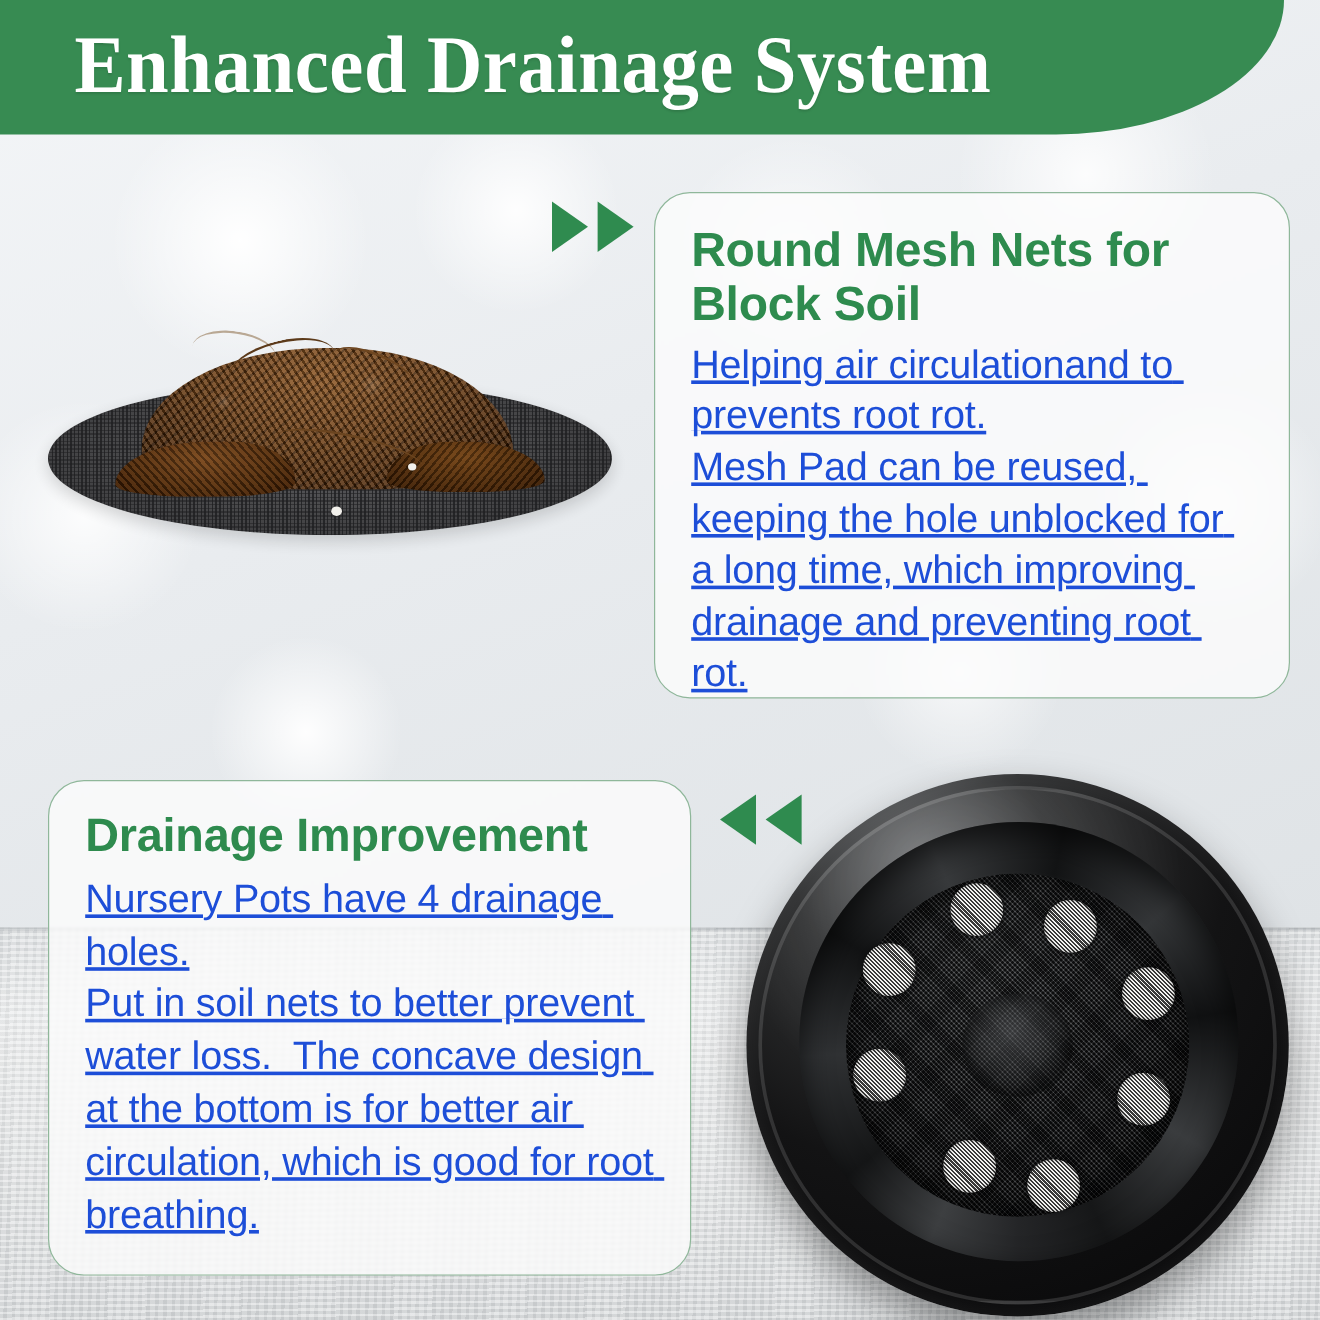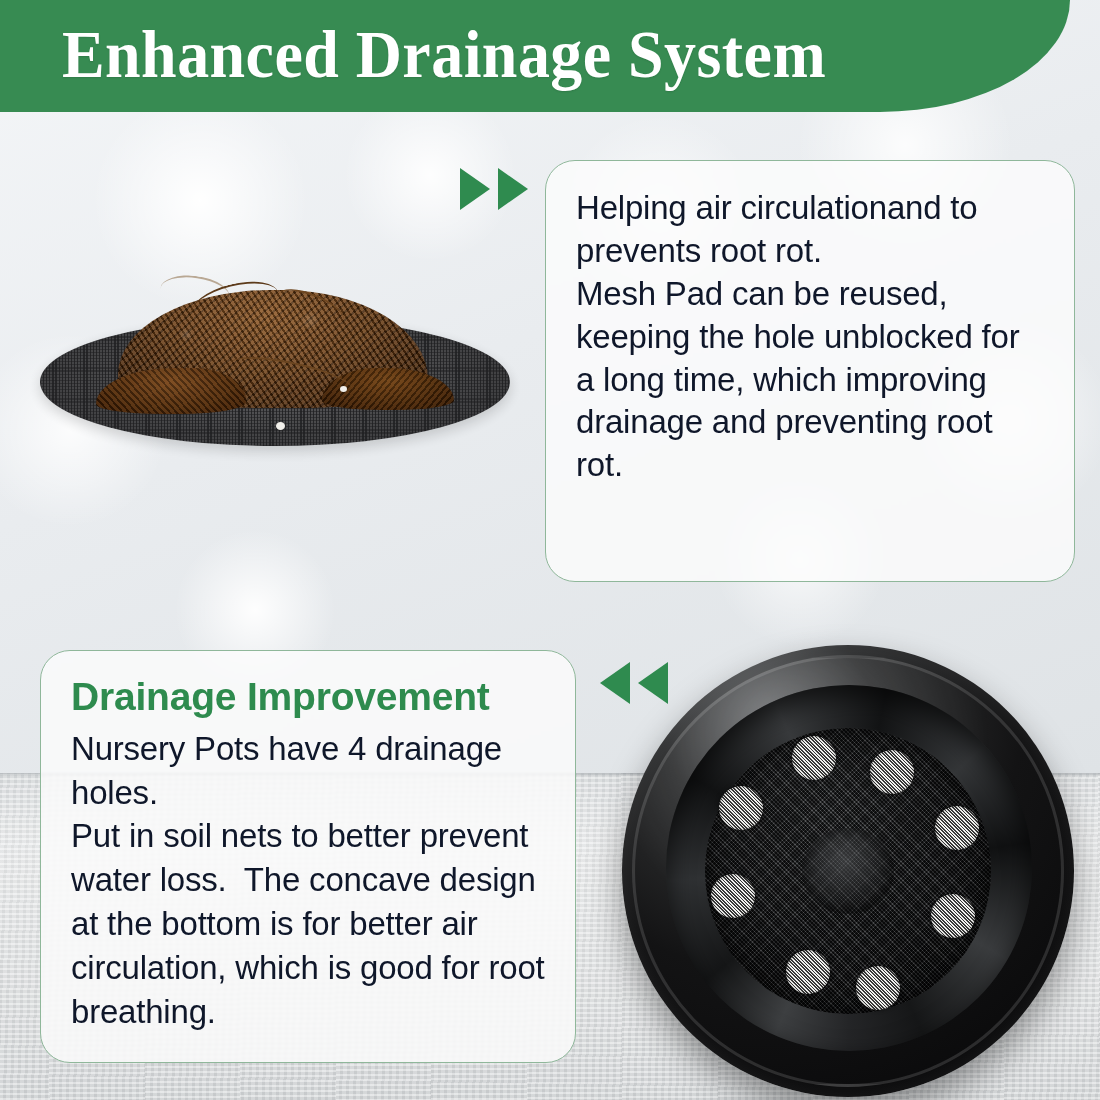--- a/index.html
+++ b/index.html
@@ -158,21 +158,21 @@
     backdrop-filter:blur(1px);
   }
   .card.top    { left:545px; top:160px;  width:530px; height:422px; padding:26px 30px 20px 30px; }
   .card.bottom { left:40px;  top:650px;  width:536px; height:413px; padding:24px 28px 36px 30px; }
 
   .card-title {
     color:#2e8b4e; font-weight:700; font-size:40px; line-height:1.12;
     margin-bottom:6px; letter-spacing:-.2px;
   }
   .card.bottom .card-title { font-size:39px; margin-bottom:8px; }
-  .card-body { color:#0f172a; font-size:33px; line-height:1.30; letter-spacing:-.2px; white-space:pre-wrap; }
+  .card-body { color:#1d4ed8; font-size:33px; line-height:1.30; letter-spacing:-.2px; white-space:pre-wrap;text-decoration:underline; }
   .card.bottom .card-body { font-size:33px; line-height:1.33; }
 </style>
 </head>
 <body>
 
 <div id="scene">
   <div class="wall"></div>
   <div class="counter"></div>
 </div>
 
@@ -212,20 +212,21 @@
   <span class="tri l"></span>
 </div>
 
 <div class="banner">
   <div class="banner-title">
     <b>Enhanced Drainage System</b>
   </div>
 </div>
 
 <div class="card top">
+  <div class="card-title">Round Mesh Nets for Block Soil</div>
   <div class="card-body">Helping air circulationand to prevents root rot.
 Mesh Pad can be reused, keeping the hole unblocked for a long time, which improving drainage and preventing root rot.</div>
 </div>
 
 <div class="card bottom">
   <div class="card-title">Drainage Improvement</div>
   <div class="card-body">Nursery Pots have 4 drainage holes.
 Put in soil nets to better prevent water loss.  The concave design at the bottom is for better air circulation, which is good for root breathing.</div>
 </div>
 

